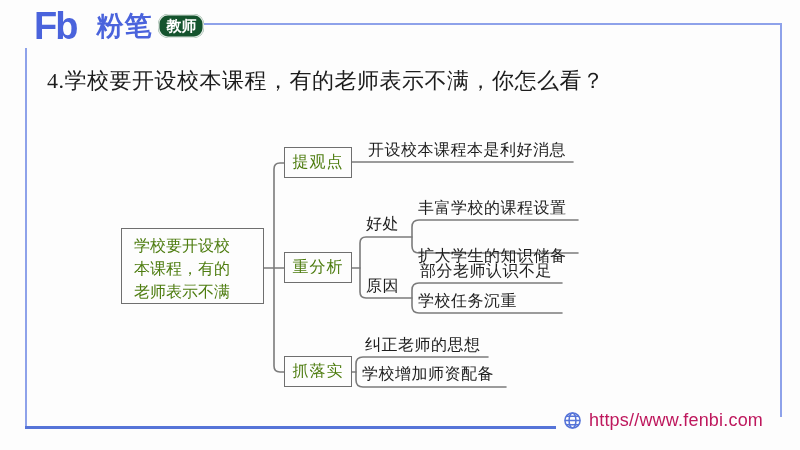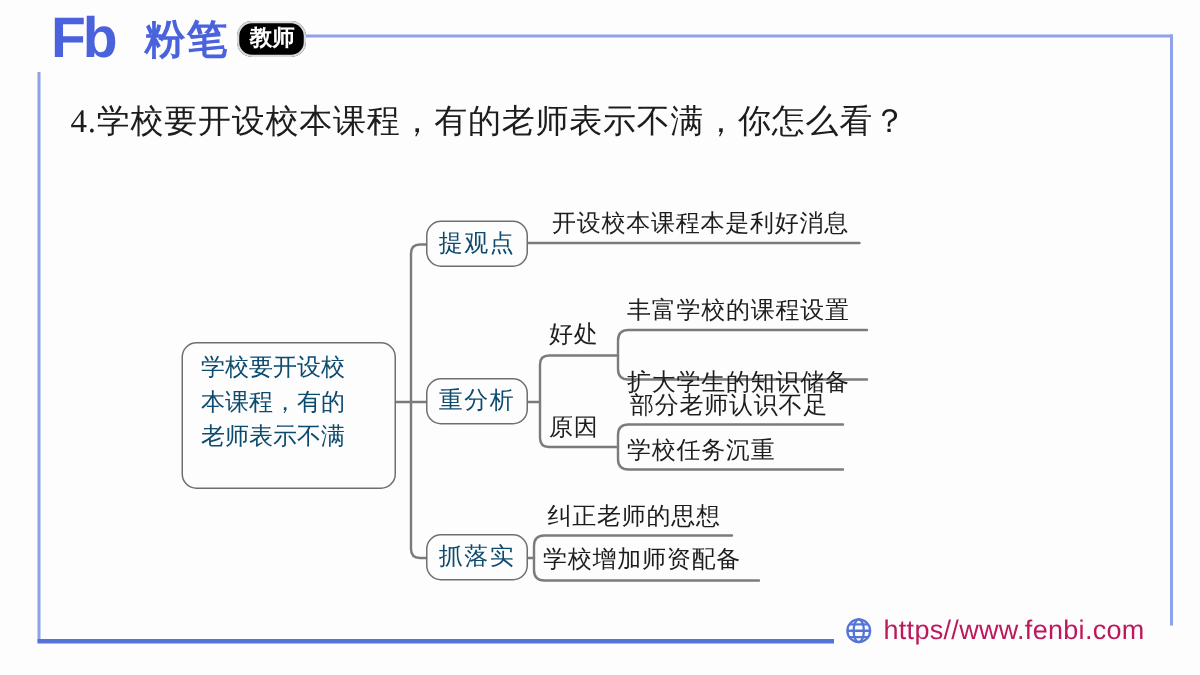--- a/index.html
+++ b/index.html
@@ -11,33 +11,33 @@
   .frame.top{left:189px;top:23px;width:593px;height:2px;}
   .frame.right{left:780px;top:23px;width:2px;height:394px;}
   .frame.left{left:25px;top:48px;width:2px;height:380px;}
   .frame.bottom{left:25px;top:426px;width:531px;height:3px;background:#5674d8;}
 
   
   .brand{position:absolute;left:34px;top:8px;height:36px;display:flex;align-items:center;
          font-family:"Liberation Sans","DejaVu Sans",sans-serif;color:#4a63dc;}
   .brand-mark{font-size:38px;font-weight:900;letter-spacing:-2px;line-height:1;}
   .brand-name{font-size:27px;font-weight:900;margin-left:20px;letter-spacing:1px;line-height:1;}
-  .brand-badge{margin-left:6px;background:#000000;color:#ffffff;font-size:15px;font-weight:700;
+  .brand-badge{margin-left:6px;background:#14532d;color:#ffffff;font-size:15px;font-weight:700;
                padding:3px 8px;border-radius:10px;box-shadow:inset 0 0 0 1.5px rgba(255,255,255,.85);
                line-height:1.2;}
 
   
   .page-title{position:absolute;left:47px;top:66px;font-size:22px;font-weight:400;
               letter-spacing:.5px;white-space:nowrap;}
 
   
   .connectors{position:absolute;left:0;top:0;pointer-events:none;}
-  .node-box{position:absolute;border:1.6px solid #6f6f6f;border-radius:10px;background:transparent;
-            font-size:16px;color:#0c4a6e;}
-  .root-box{left:121px;top:228px;width:143px;height:98px;padding:5px 0 0 12px;
+  .node-box{position:absolute;border:1.6px solid #6f6f6f;border-radius:0;background:transparent;
+            font-size:16px;color:#4d7c0f;}
+  .root-box{left:121px;top:228px;width:143px;height:76px;padding:5px 0 0 12px;
             line-height:23px;box-sizing:border-box;}
   .branch-box{width:68px;height:31px;left:284px;display:flex;align-items:center;
               justify-content:center;letter-spacing:1px;box-sizing:border-box;}
   .leaf{position:absolute;font-size:16px;letter-spacing:.5px;line-height:20px;white-space:nowrap;}
 
   
   .footer{position:absolute;left:563px;top:410px;display:flex;align-items:center;
           font-family:"Liberation Sans","DejaVu Sans",sans-serif;color:#be185d;}
   .globe{width:19px;height:19px;margin-right:7px;}
   .site-url{font-size:18px;letter-spacing:.2px;}

